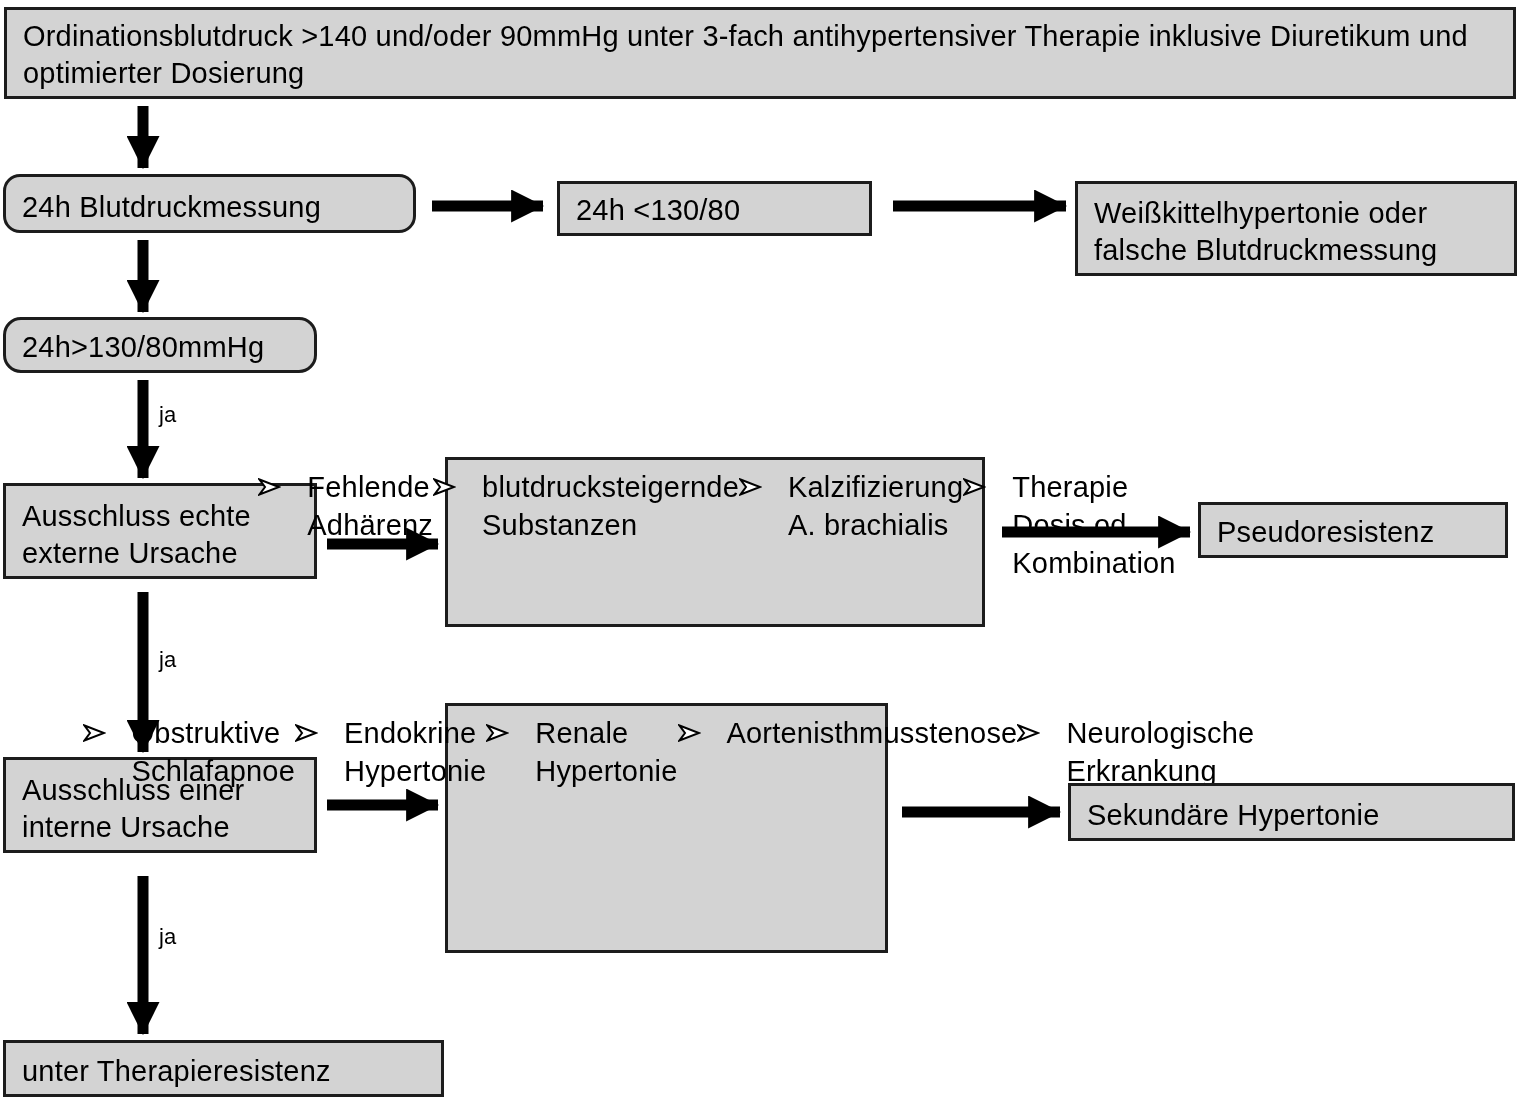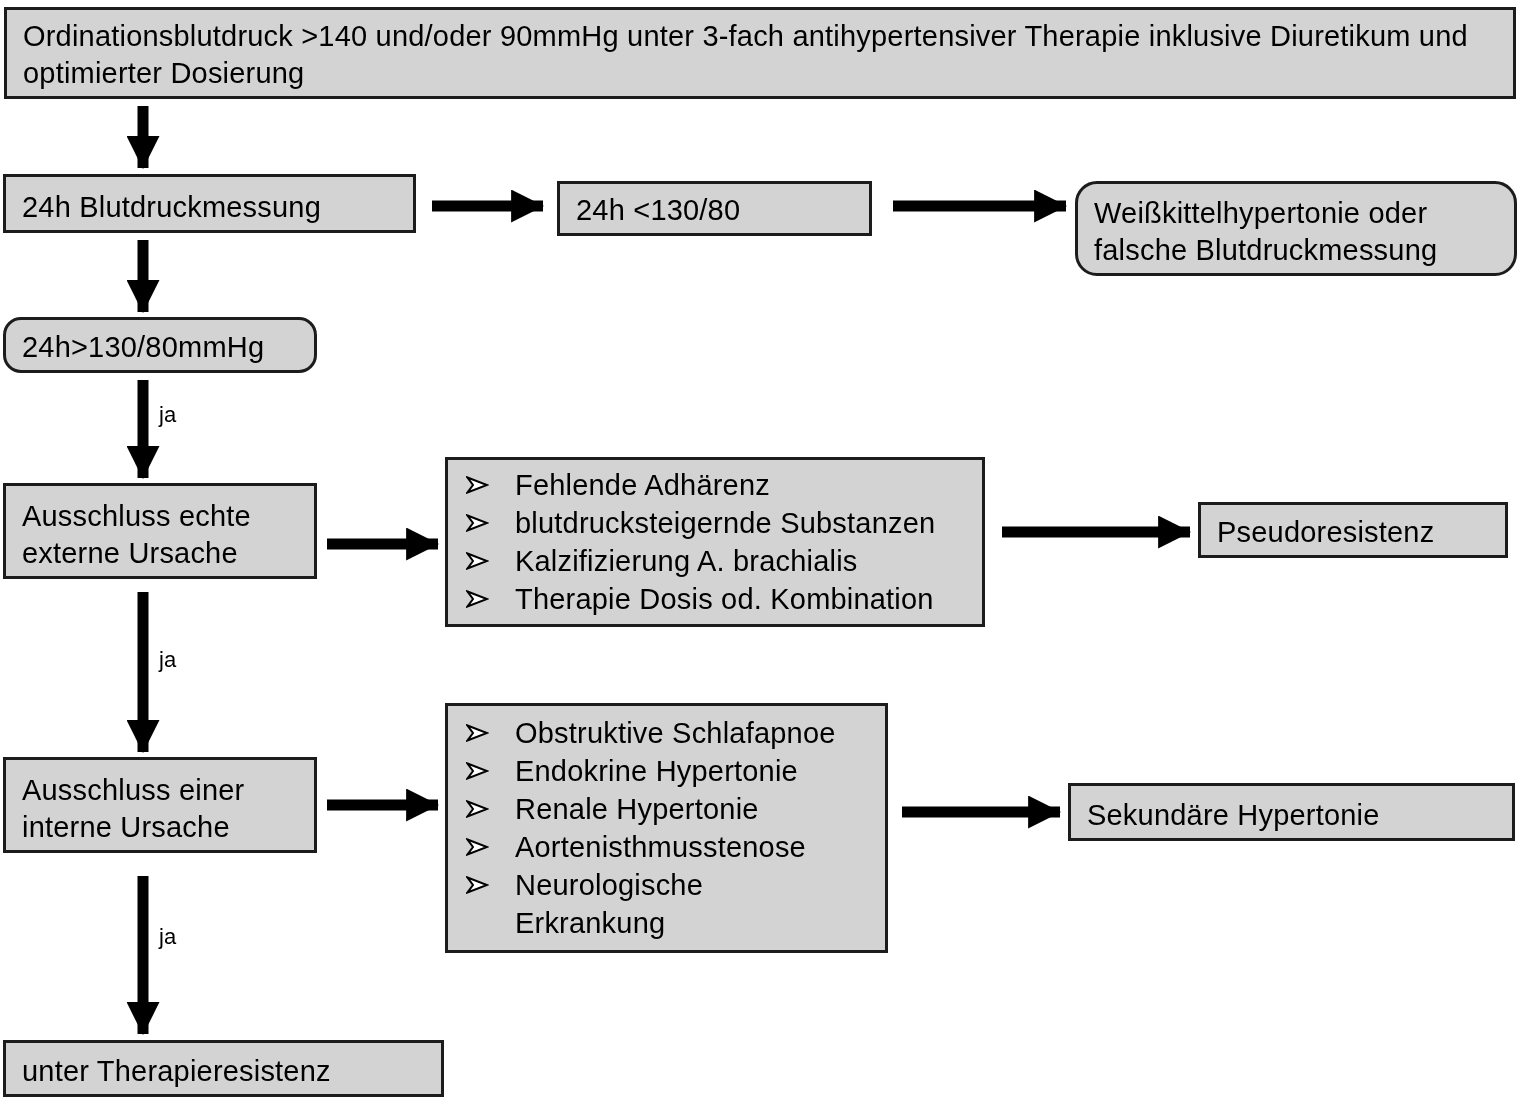--- a/index.html
+++ b/index.html
@@ -23,21 +23,21 @@
     padding:4px 16px;
     letter-spacing:0.2px;
   }
   .box .txt{display:block;}
   .list{
     position:absolute;
     background:#d3d3d3;
     border:3px solid #1c1c1c;
     box-sizing:border-box;
     display:flex;
-    flex-direction:column;
+    flex-direction:row;
     justify-content:center;
     align-items:flex-start;
     font-size:29px;
     padding:8px 14px 8px 18px;
     letter-spacing:0.2px;
   }
   .li{
     display:flex;
     align-items:flex-start;
     gap:26px;
@@ -82,29 +82,29 @@
     <line x1="143" y1="592" x2="143" y2="752" stroke="#000" stroke-width="11" marker-end="url(#ah)"></line>
     <line x1="327" y1="805" x2="438" y2="805" stroke="#000" stroke-width="11" marker-end="url(#ah)"></line>
     <line x1="902" y1="812" x2="1060" y2="812" stroke="#000" stroke-width="11" marker-end="url(#ah)"></line>
     <line x1="143" y1="876" x2="143" y2="1034" stroke="#000" stroke-width="11" marker-end="url(#ah)"></line>
   </svg>
 
   <div class="box" style="left:4px;top:7px;width:1512px;height:92px;">
     <span class="txt">Ordinationsblutdruck &gt;140 und/oder 90mmHg unter 3-fach antihypertensiver Therapie inklusive Diuretikum und optimierter Dosierung</span>
   </div>
 
-  <div class="box" style="left:3px;top:174px;width:413px;height:59px;">
+  <div class="box" style="left:3px;top:174px;width:413px;height:59px;border-radius:17px;">
     <span class="txt">24h Blutdruckmessung</span>
   </div>
 
   <div class="box" style="left:557px;top:181px;width:315px;height:55px;">
     <span class="txt">24h &lt;130/80</span>
   </div>
 
-  <div class="box" style="left:1075px;top:181px;width:442px;height:95px;border-radius:22px;">
+  <div class="box" style="left:1075px;top:181px;width:442px;height:95px;">
     <span class="txt">Weißkittelhypertonie oder falsche Blutdruckmessung</span>
   </div>
 
   <div class="box" style="left:3px;top:317px;width:314px;height:56px;border-radius:18px;">
     <span class="txt">24h&gt;130/80mmHg</span>
   </div>
 
   <div class="box" style="left:3px;top:483px;width:314px;height:96px;">
     <span class="txt">Ausschluss echte externe Ursache</span>
   </div>

